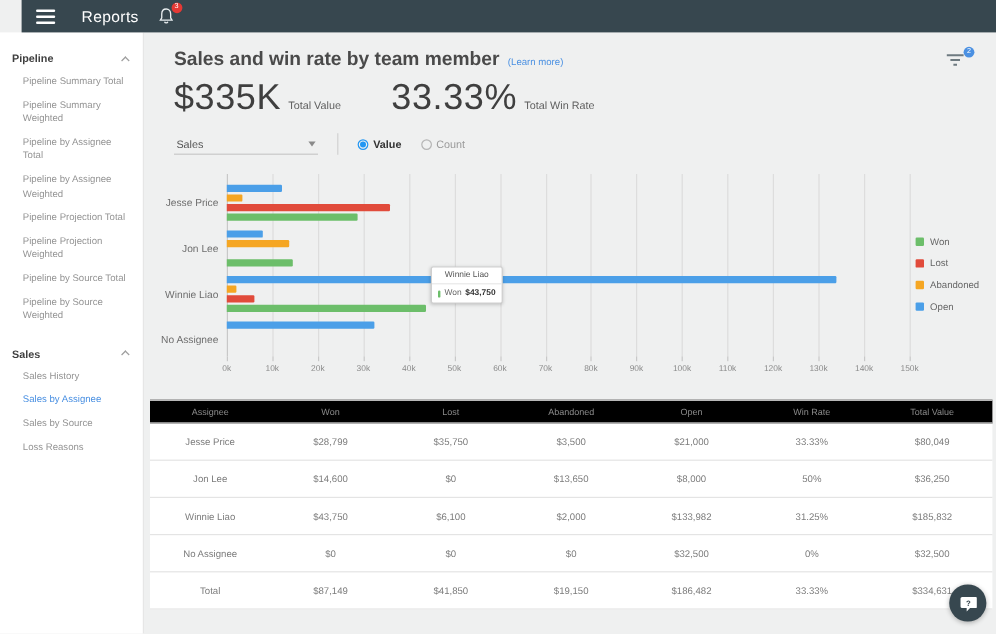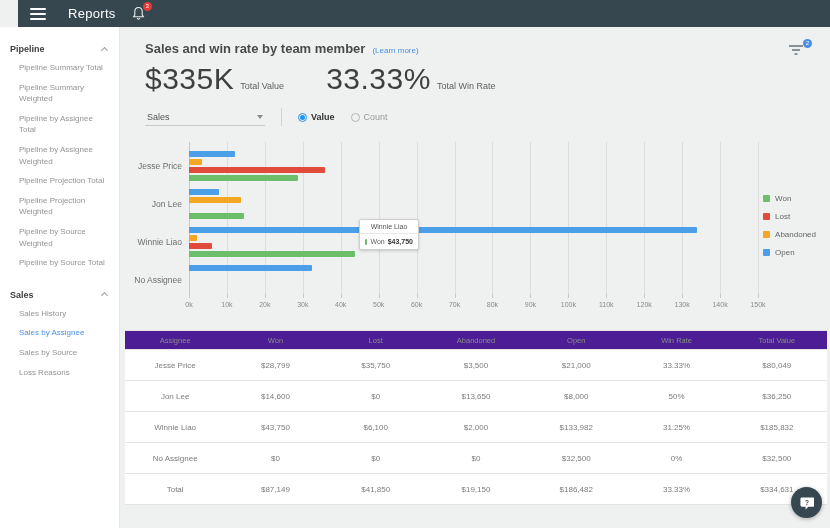--- a/index.html
+++ b/index.html
@@ -19,21 +19,21 @@
   .sb-section { margin-top:15px; }
   .sb-head { display:flex; align-items:center; justify-content:space-between; padding:2px 12px 4px 10px; cursor:pointer; }
   .sb-head-label { font-size:9px; font-weight:bold; color:#3f3f3f; }
   .chev { width:5px; height:5px; border-left:1px solid #9e9e9e; border-top:1px solid #9e9e9e; transform:rotate(45deg); margin-top:2px; }
   .sb-item { font-size:8px; color:#949494; padding:4px 8px 4px 19px; line-height:1.45; cursor:pointer; }
   .sb-item.sel { color:#4a90e2; }
 
   
   .main { position:absolute; top:27px; left:120px; right:0; bottom:0; background:#eff0f0; }
   .report-head { padding:14px 0 0 25px; display:flex; align-items:baseline; gap:7px; }
-  .report-title { font-size:13px; font-weight:bold; color:#4a4a4a;text-align:right; }
+  .report-title { font-size:16px; font-weight:bold; color:#4a4a4a;text-align:right; }
   .learn-more { font-size:8px; color:#4a90e2; cursor:pointer; }
   .filter-btn { position:absolute; right:22px; top:16px; width:20px; height:16px; cursor:pointer; }
   .filter-btn .fbadge { position:absolute; top:-4px; right:-4px; width:9px; height:9px; background:#4a90e2; color:#fff; font-size:6px; line-height:9px; text-align:center; border-radius:50%; }
 
   .stats-row { display:flex; align-items:flex-end; gap:42px; padding-left:25px; margin-top:6px; }
   .stat { display:flex; align-items:baseline; gap:6px; }
   .stat-value { font-size:30px; color:#3f3f3f; letter-spacing:.5px; }
   .stat-label { font-size:9px; color:#5f5f5f; }
 
   .controls-row { display:flex; align-items:center; padding-left:25px; margin-top:10px; height:22px; }
@@ -63,21 +63,21 @@
   .legend-sq { width:7px; height:7px; border-radius:1px; }
   .tooltip { position:absolute; left:239px; top:77px; width:60px; background:#fff; border:1px solid #cfcfcf; border-radius:2px; box-shadow:0 1px 3px rgba(0,0,0,.18); z-index:5; }
   .tooltip-title { font-size:7px; color:#555; text-align:center; padding:3px 2px; border-bottom:1px solid #e8e8e8; }
   .tooltip-row { display:flex; align-items:center; gap:3px; padding:4px 5px; font-size:7px; color:#666; }
   .tooltip-sq { width:6px; height:6px; background:#6cbe6a; border-radius:1px; }
   .tooltip-val { font-weight:bold; color:#333; }
 
   
   .table { margin:16px 3px 0 5px; background:#fff; }
   .t-row { display:flex; border-bottom:1px solid #e4e4e4; }
-  .t-row.head { background:#4c1d95; border-top:1px solid #e4e4e4; height:20px; }
+  .t-row.head { background:#000000; border-top:1px solid #e4e4e4; height:20px; }
   .t-row.head .t-cell { font-size:7.5px; color:#8a8a8a; line-height:19px; }
   .t-row.data { height:31px; }
   .t-row.data .t-cell { font-size:8px; color:#7c7c7c; line-height:31px; }
   .t-cell { flex:1; text-align:center; white-space:nowrap; overflow:hidden; }
 
   
   .chat-btn { position:absolute; right:8px; bottom:10px; width:31px; height:31px; border-radius:50%; background:#37474f; display:flex; align-items:center; justify-content:center; box-shadow:0 1px 4px rgba(0,0,0,.3); cursor:pointer; z-index:40; }
 </style>
 </head>
 <body>
@@ -104,22 +104,22 @@
         <div class="sb-head">
           <div class="sb-head-label">Pipeline</div>
           <div class="chev"></div>
         </div>
         <div class="sb-item">Pipeline Summary Total</div>
         <div class="sb-item">Pipeline Summary Weighted</div>
         <div class="sb-item">Pipeline by Assignee Total</div>
         <div class="sb-item">Pipeline by Assignee Weighted</div>
         <div class="sb-item">Pipeline Projection Total</div>
         <div class="sb-item">Pipeline Projection Weighted</div>
+        <div class="sb-item">Pipeline by Source Total</div>
         <div class="sb-item">Pipeline by Source Weighted</div>
-        <div class="sb-item">Pipeline by Source Total</div>
       </div>
       <div class="sb-section">
         <div class="sb-head">
           <div class="sb-head-label">Sales</div>
           <div class="chev"></div>
         </div>
         <div class="sb-item">Sales History</div>
         <div class="sb-item sel">Sales by Assignee</div>
         <div class="sb-item">Sales by Source</div>
         <div class="sb-item">Loss Reasons</div>

